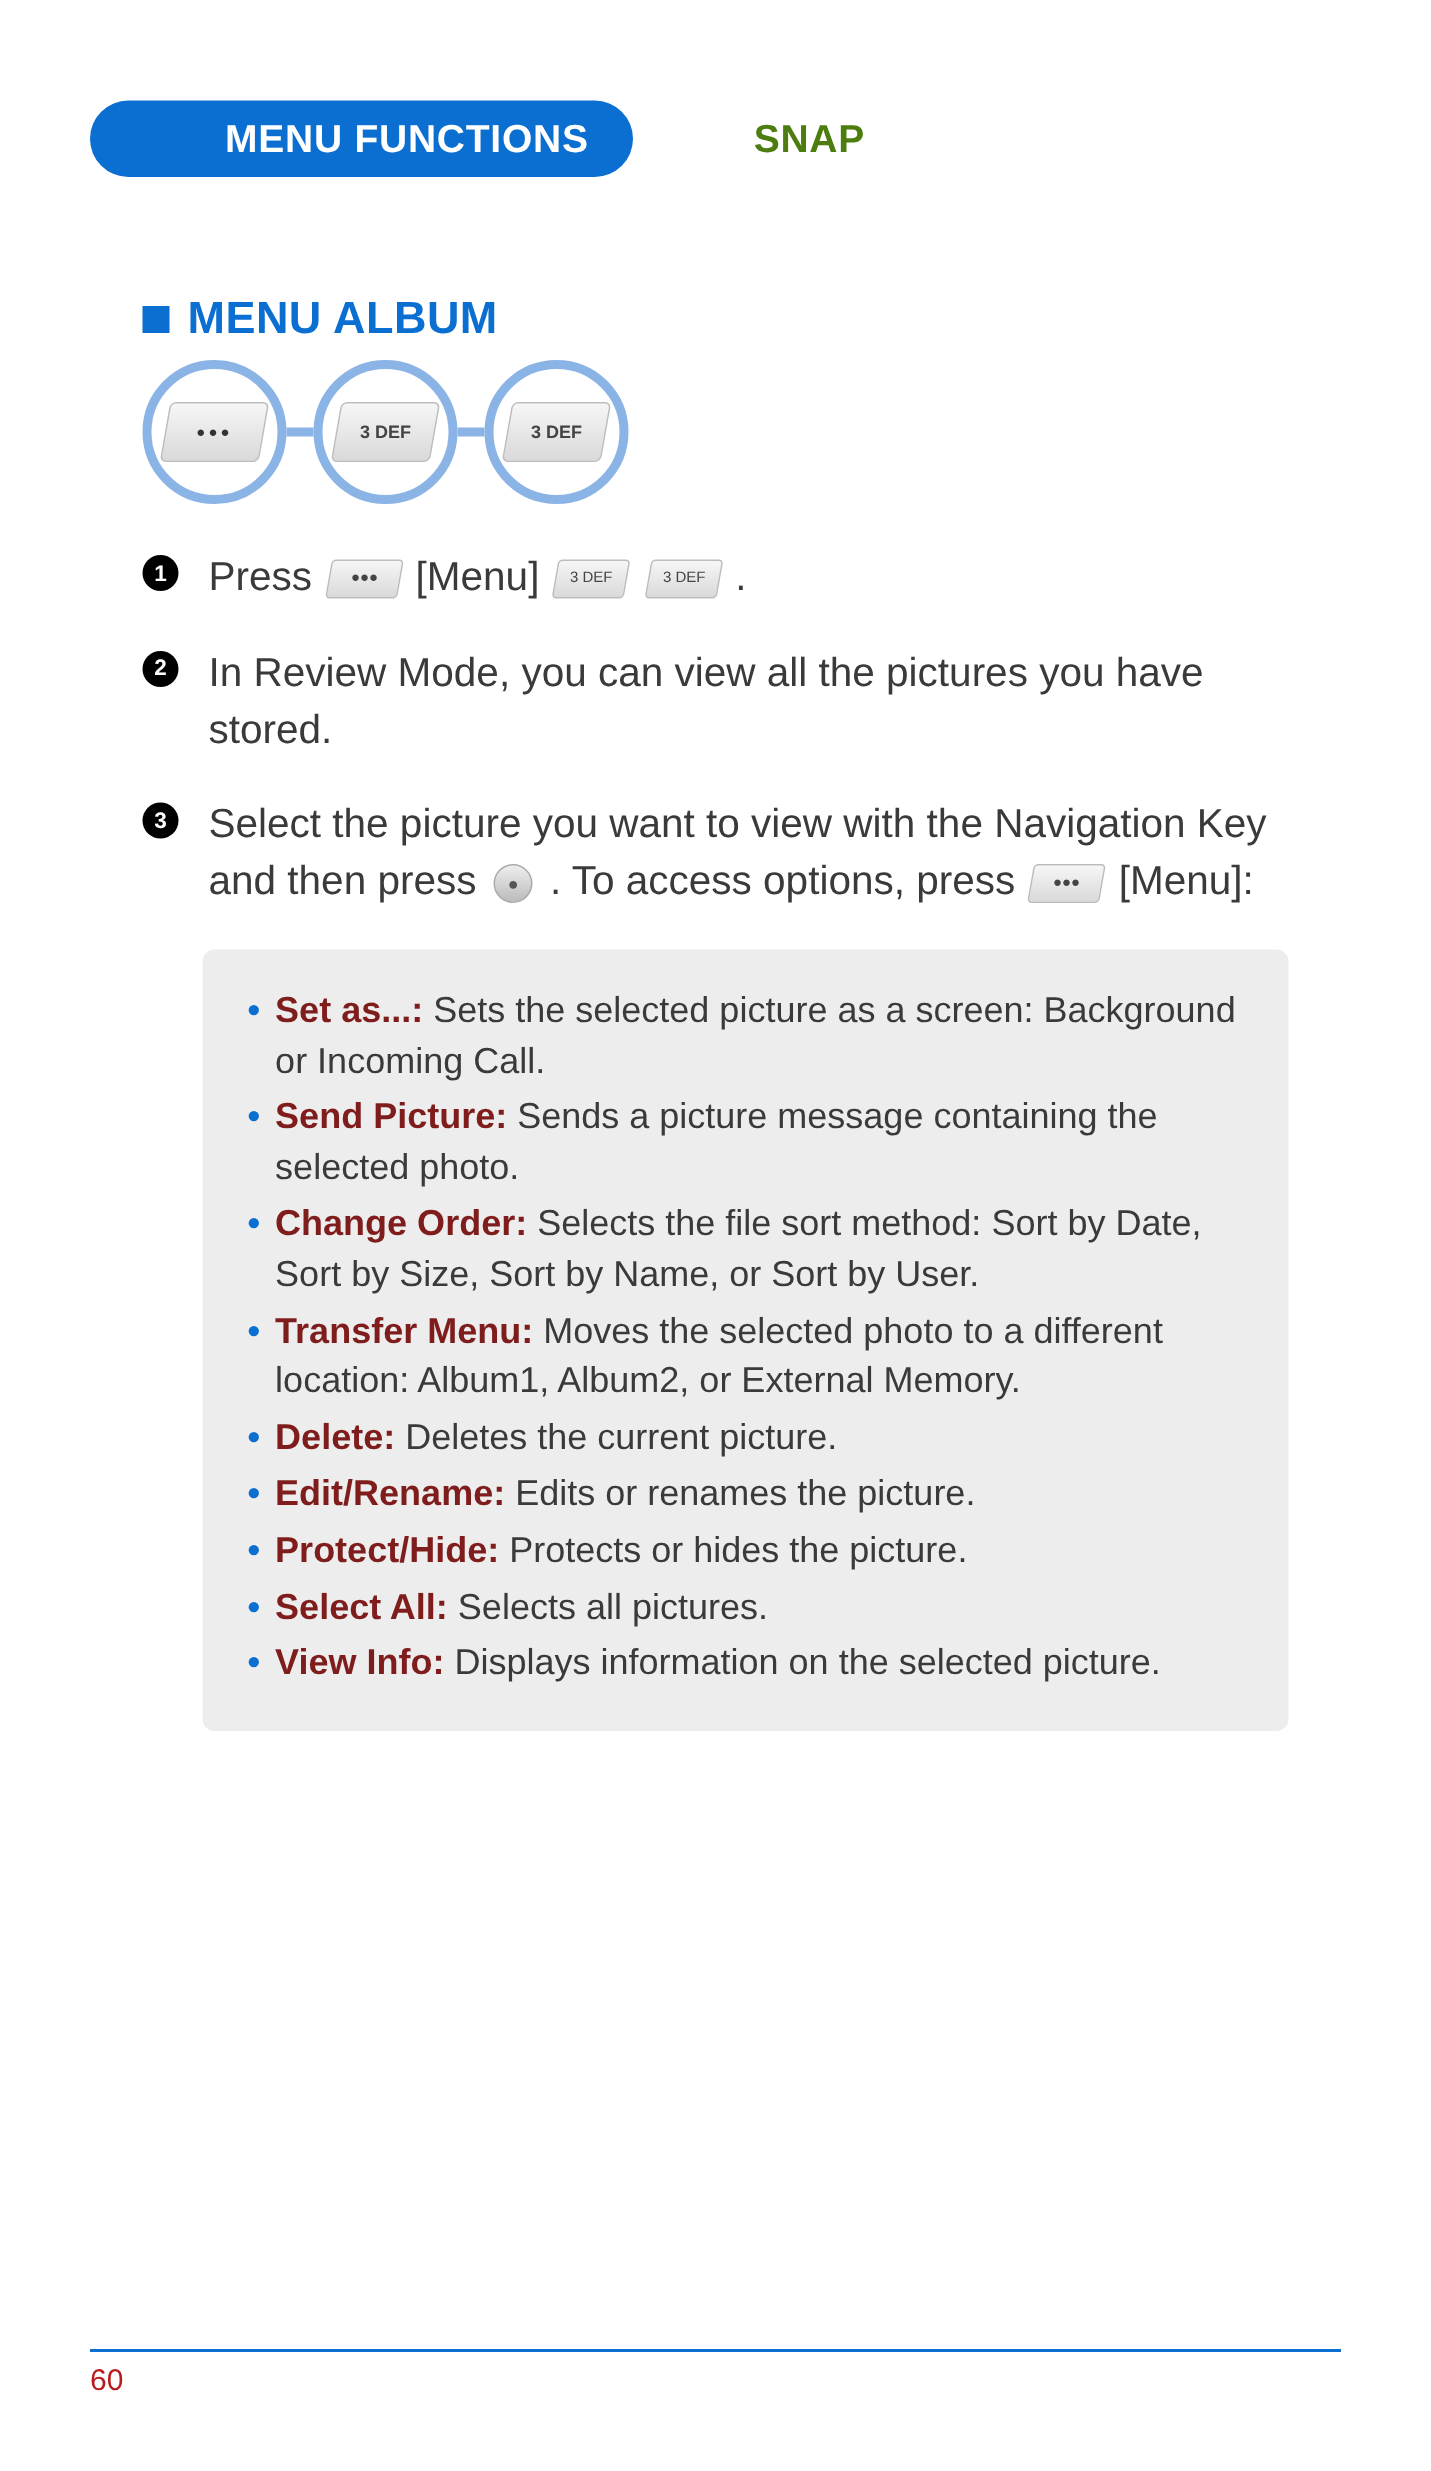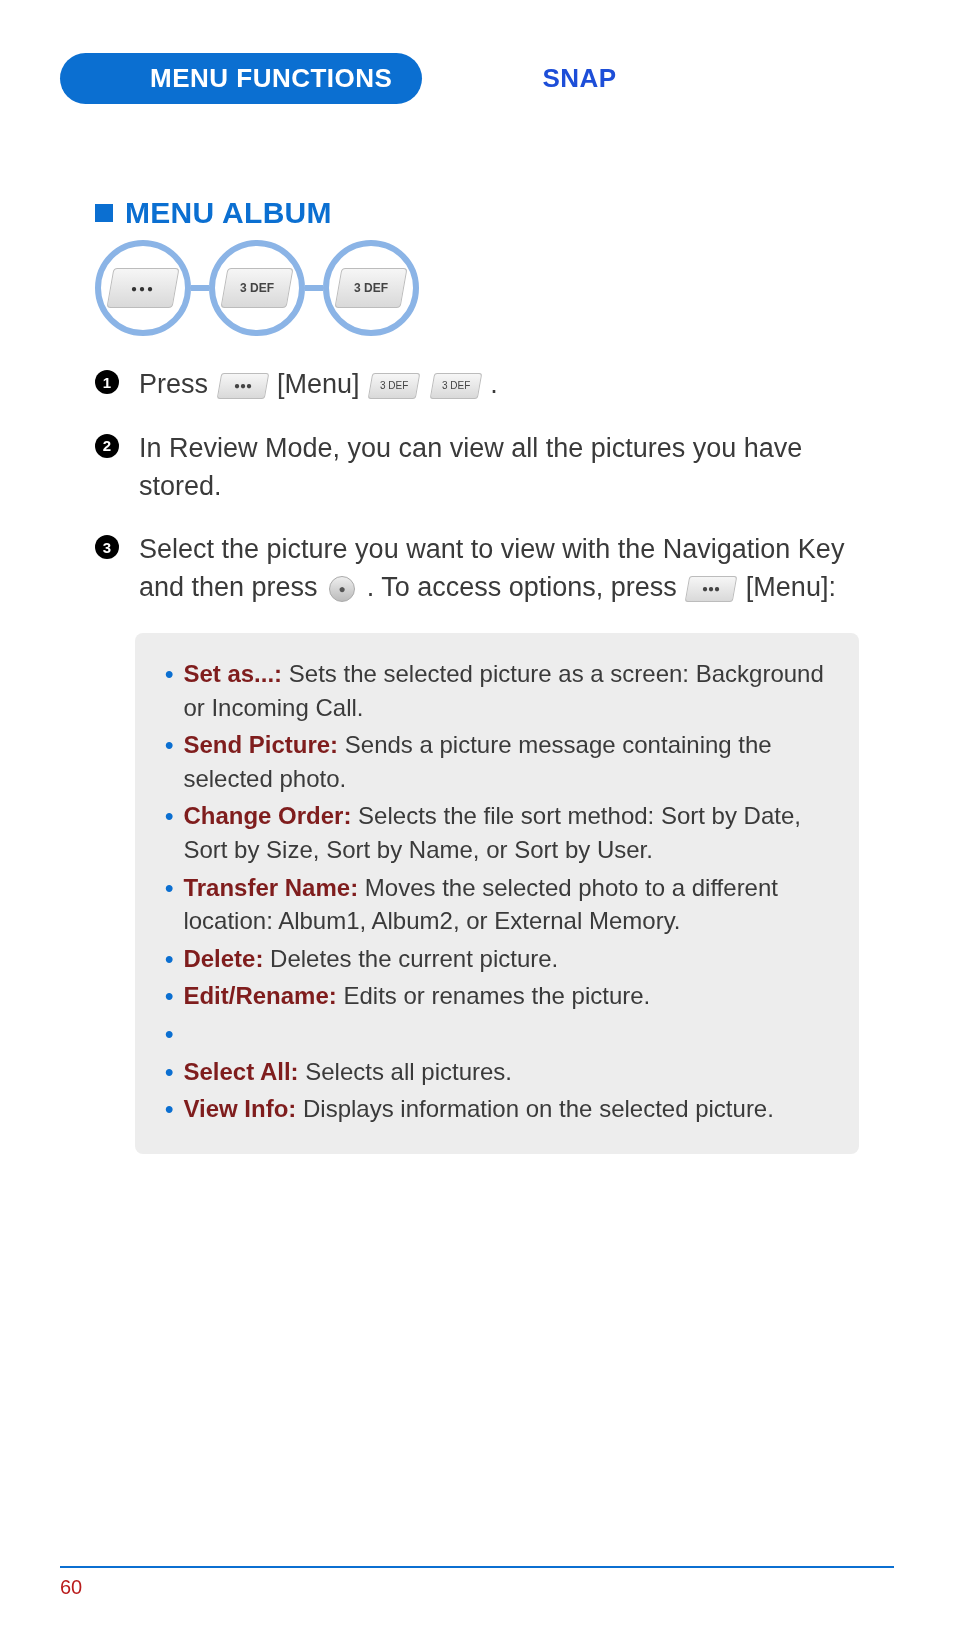--- a/index.html
+++ b/index.html
@@ -6,42 +6,42 @@
   body {
     width: 954px;
     height: 1647px;
     background: #ffffff;
     font-family: "Myriad Pro", "Segoe UI", Arial, sans-serif;
     position: relative;
     color: #3a3a3a;
   }
   .header {
     position: absolute;
-    top: 53px;
+    top: 67px;
     left: 60px;
     right: 60px;
     display: flex;
     align-items: center;
   }
   .tab-pill {
     background: #0b6fd1;
     color: #fff;
     font-weight: 700;
     font-size: 26px;
     letter-spacing: 0.5px;
     padding: 10px 30px 10px 90px;
     border-radius: 26px;
     min-width: 360px;
     text-align: center;
   }
   .tab-right {
-    color: #1d4ed8;
+    color: #4d7c0f;
     font-weight: 700;
     font-size: 26px;
-    margin-left: 120px;
+    margin-left: 80px;
     letter-spacing: 0.5px;
   }
   .content {
     position: absolute;
     top: 196px;
     left: 95px;
     right: 95px;
   }
   .section-title-row {
     display: flex;
@@ -292,32 +292,33 @@
     <div class="opt">
       <span class="bullet">•</span>
       <div><span class="label">Send Picture:</span><span> Sends a picture message containing the selected photo.</span></div>
     </div>
     <div class="opt">
       <span class="bullet">•</span>
       <div><span class="label">Change Order:</span><span> Selects the file sort method: Sort by Date, Sort by Size, Sort by Name, or Sort by User.</span></div>
     </div>
     <div class="opt">
       <span class="bullet">•</span>
-      <div><span class="label">Transfer Name:</span><span> Moves the selected photo to a different location: Album1, Album2, or External Memory.</span></div>
+      <div><span class="label">Transfer Menu:</span><span> Moves the selected photo to a different location: Album1, Album2, or External Memory.</span></div>
     </div>
     <div class="opt">
       <span class="bullet">•</span>
       <div><span class="label">Delete:</span><span> Deletes the current picture.</span></div>
     </div>
     <div class="opt">
       <span class="bullet">•</span>
       <div><span class="label">Edit/Rename:</span><span> Edits or renames the picture.</span></div>
     </div>
     <div class="opt">
       <span class="bullet">•</span>
+      <div><span class="label">Protect/Hide:</span><span> Protects or hides the picture.</span></div>
     </div>
     <div class="opt">
       <span class="bullet">•</span>
       <div><span class="label">Select All:</span><span> Selects all pictures.</span></div>
     </div>
     <div class="opt">
       <span class="bullet">•</span>
       <div><span class="label">View Info:</span><span> Displays information on the selected picture.</span></div>
     </div>
   </div>

